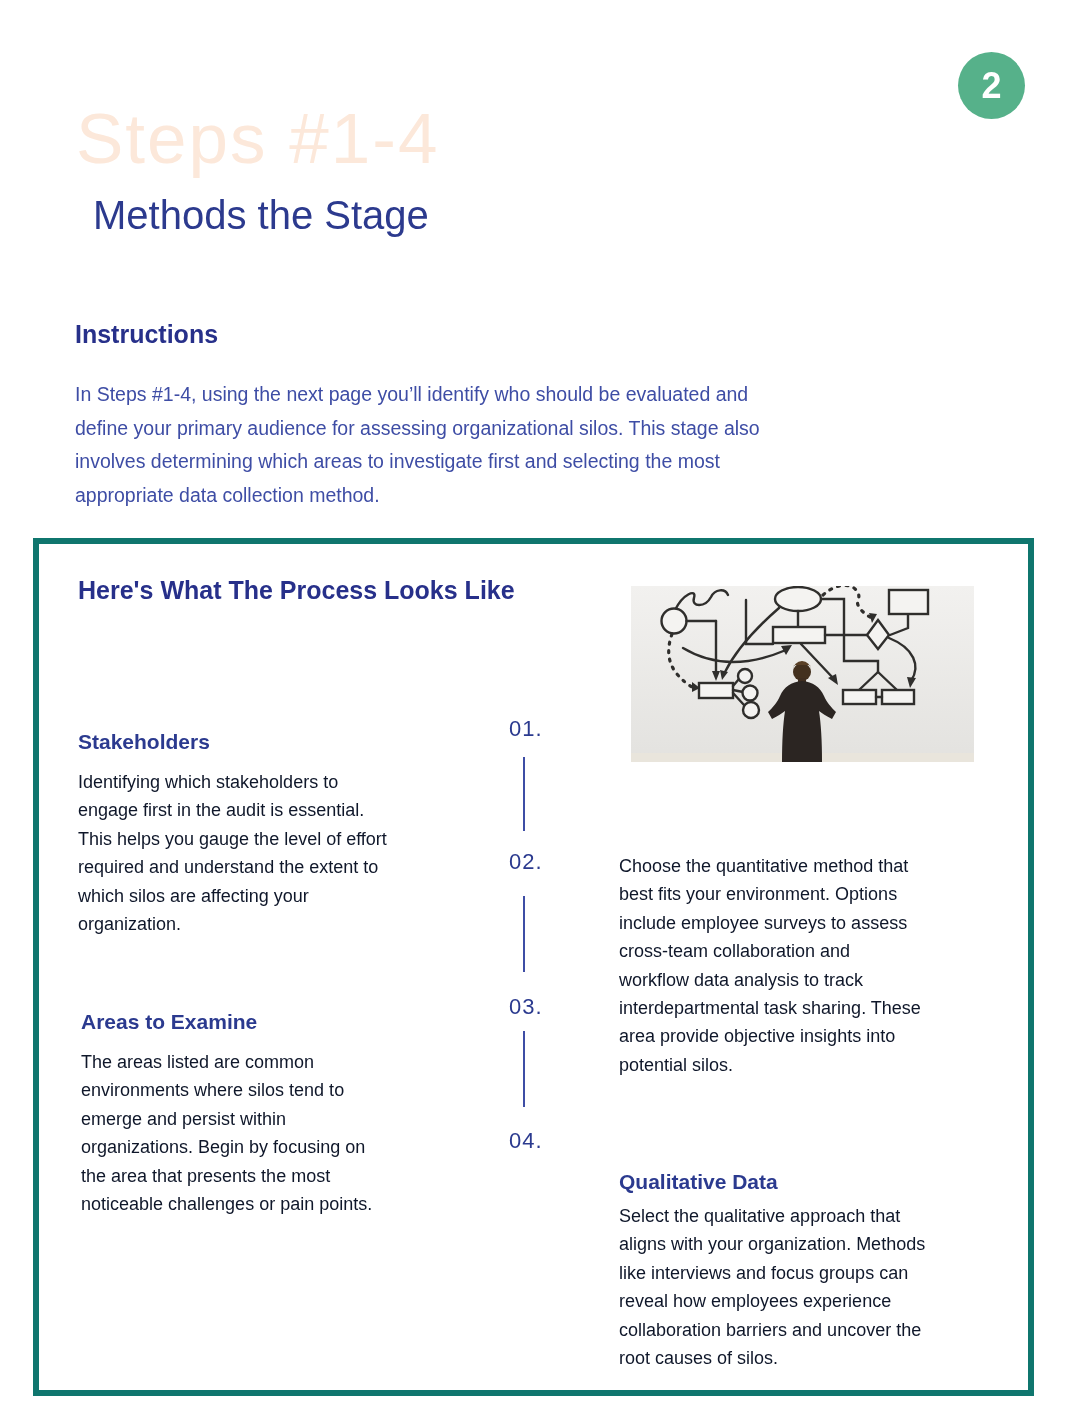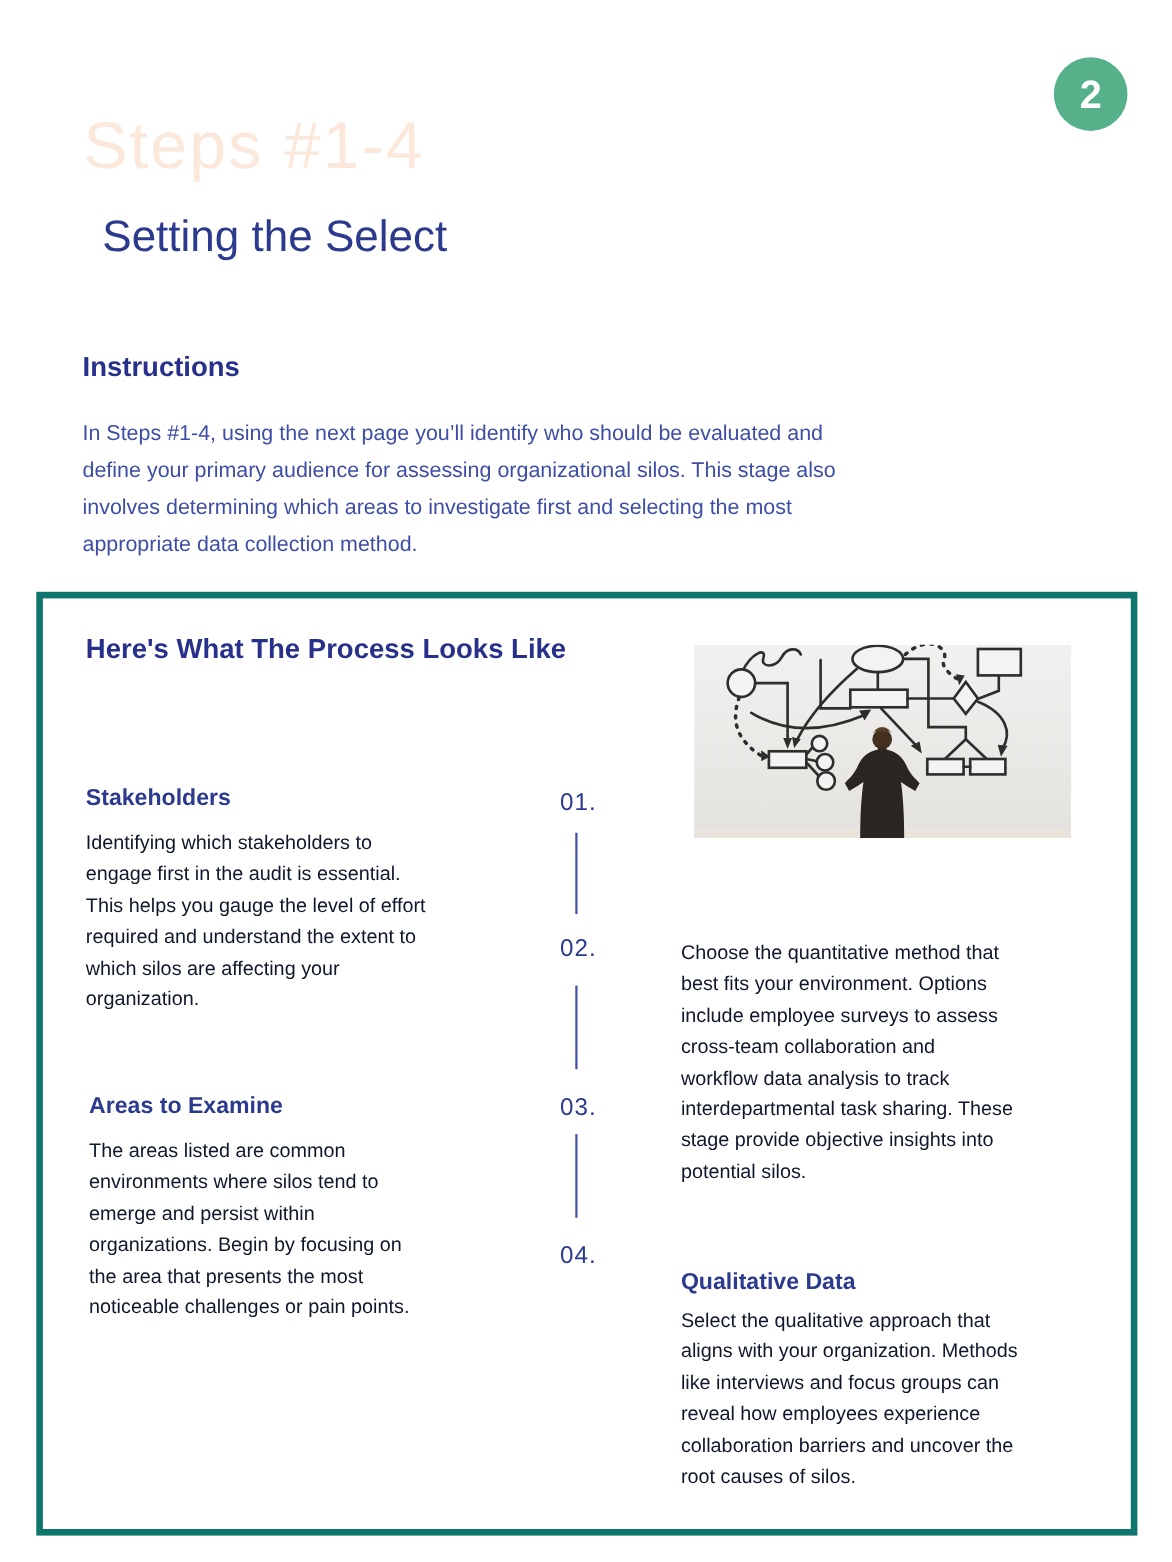--- a/index.html
+++ b/index.html
@@ -27,21 +27,21 @@
     color: #ffffff;
     font-size: 36px;
     font-weight: 700;
     line-height: 1;
   }
 
   
   .watermark {
     position: absolute;
     left: 76px; top: 100px;
-    font-size: 60px;
+    font-size: 71px;
     font-weight: 500;
     letter-spacing: 2px;
     color: #fce8da;
     line-height: 1.1;
     white-space: nowrap;
     z-index: 1;
   }
 
   
   .subtitle {
@@ -95,20 +95,21 @@
     width: 343px; height: 176px;
     overflow: hidden;
   }
   .photo svg { display: block; }
 
   .sec h4 {
     font-size: 21px;
     font-weight: 700;
     color: #2b3a8f;
     margin-bottom: 14px;
+    margin-top: 16px;
   }
   .sec p {
     font-size: 18px;
     line-height: 28.4px;
     color: #0f172a;
     white-space: pre-line;
   }
   .sec { position: absolute; }
 
   .sec.stakeholders   { left: 39px;  top: 170px; width: 370px; }
@@ -143,21 +144,21 @@
 </head>
 <body>
 
 <div class="page">
 
   <div class="badge">
     <span>2</span>
   </div>
 
   <div class="watermark">Steps #1-4</div>
-  <h1 class="subtitle">Setting the Select</h1>
+  <h1 class="subtitle">Methods the Stage</h1>
 
   <h2 class="instructions-heading">Instructions</h2>
   <p class="instructions-body">In Steps #1-4, using the next page you’ll identify who should be evaluated and
 define your primary audience for assessing organizational silos. This stage also
 involves determining which areas to investigate first and selecting the most
 appropriate data collection method.</p>
 
   <section class="process-box">
 
     <h3 class="box-heading">Here's What The Process Looks Like</h3>
@@ -270,21 +271,21 @@
 noticeable challenges or pain points.</p>
     </div>
 
     <div class="sec quantitative">
       <p>Choose the quantitative method that
 best fits your environment. Options
 include employee surveys to assess
 cross-team collaboration and
 workflow data analysis to track
 interdepartmental task sharing. These
-stage provide objective insights into
+area provide objective insights into
 potential silos.</p>
     </div>
 
     <div class="sec qualitative">
       <h4>Qualitative Data</h4>
       <p>Select the qualitative approach that
 aligns with your organization. Methods
 like interviews and focus groups can
 reveal how employees experience
 collaboration barriers and uncover the

